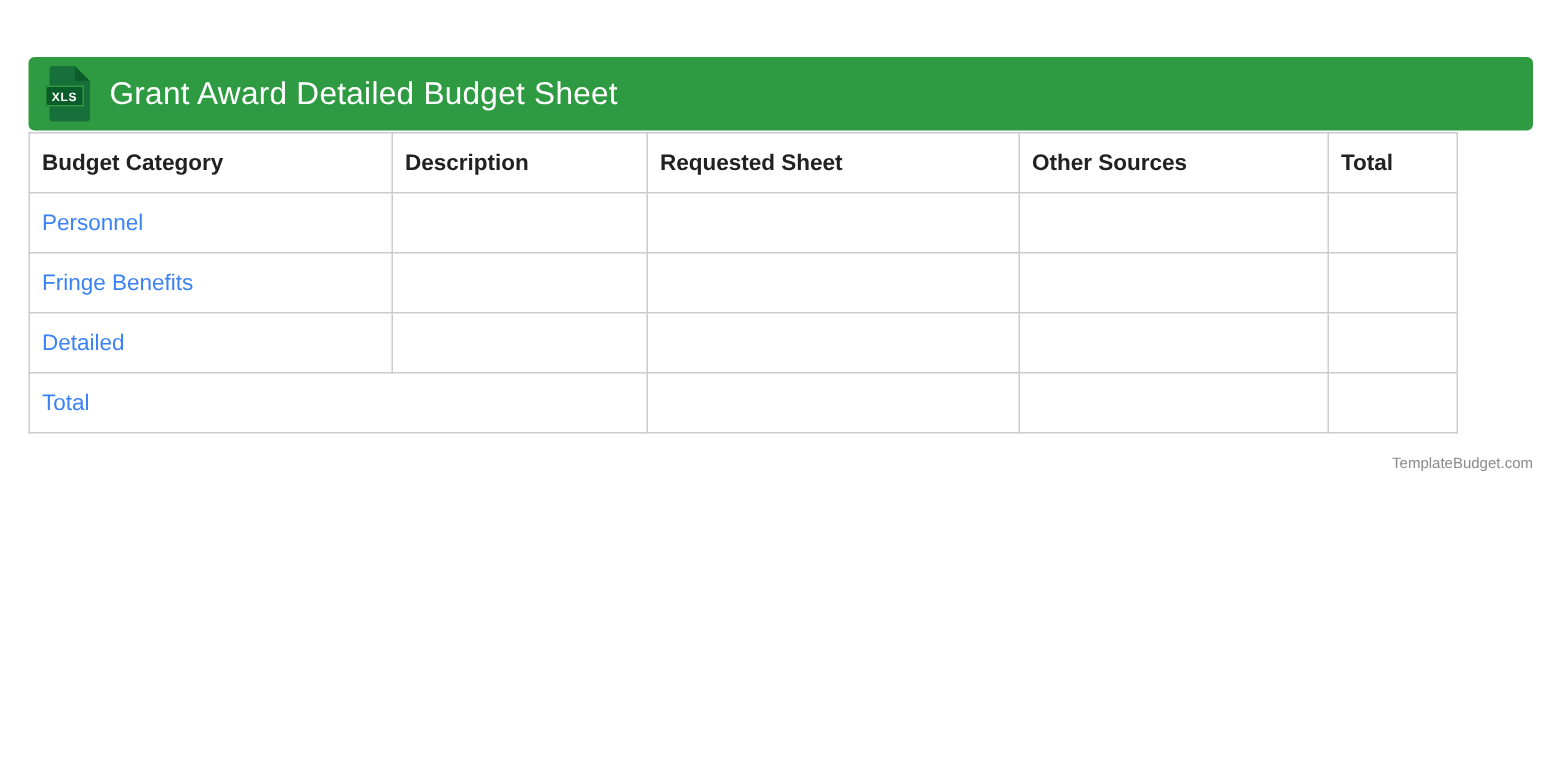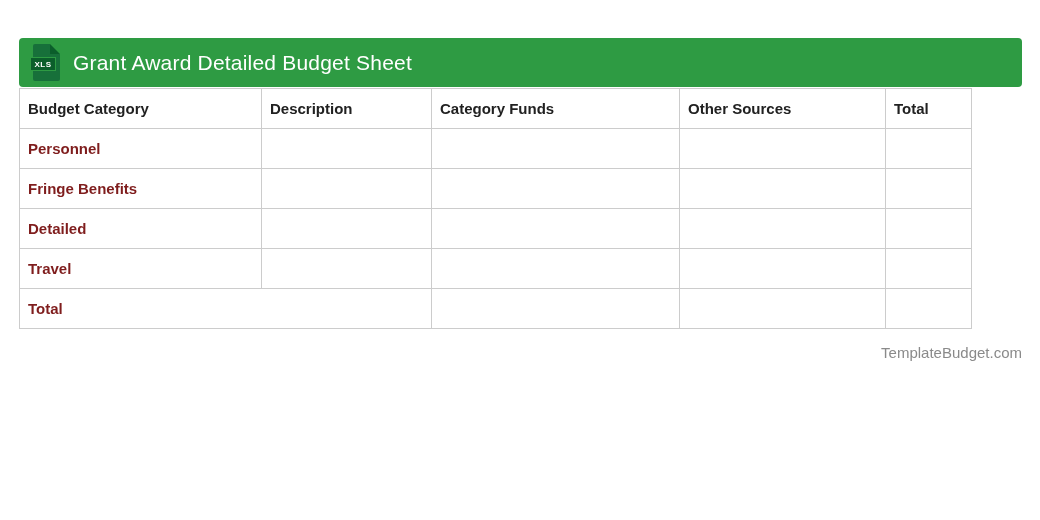--- a/index.html
+++ b/index.html
@@ -93,36 +93,36 @@
     vertical-align: middle;
     font-size: 15px;
     overflow: hidden;
     white-space: nowrap;
   }
   table.budget th {
     color: #212121;
     font-weight: bold;
   }
   table.budget td {
-    color: #7f1d1d;
-    font-weight: bold;
+    color: #3b82f6;
+    font-weight: normal;
   }
   .col-category { width: 242px; }
   .col-description { width: 170px; }
   .col-requested { width: 248px; }
   .col-other { width: 206px; }
   .col-total { width: 86px; }
 
   
   .watermark {
     width: 1003px;
     margin-top: 15px;
     text-align: right;
     color: #8a8a8a;
-    font-size: 15px;
+    font-size: 10px;
   }
 </style>
 </head>
 <body>
 
 <div class="page">
 
   <div class="title-bar">
     <span class="xls-icon">
       <span class="xls-doc"></span>
@@ -136,21 +136,21 @@
       <col class="col-category">
       <col class="col-description">
       <col class="col-requested">
       <col class="col-other">
       <col class="col-total">
     </colgroup>
     <thead>
       <tr>
         <th>Budget Category</th>
         <th>Description</th>
-        <th>Category Funds</th>
+        <th>Requested Sheet</th>
         <th>Other Sources</th>
         <th>Total</th>
       </tr>
     </thead>
     <tbody>
       <tr>
         <td>Personnel</td>
         <td></td>
         <td></td>
         <td></td>
@@ -164,27 +164,20 @@
         <td></td>
       </tr>
       <tr>
         <td>Detailed</td>
         <td></td>
         <td></td>
         <td></td>
         <td></td>
       </tr>
       <tr>
-        <td>Travel</td>
-        <td></td>
-        <td></td>
-        <td></td>
-        <td></td>
-      </tr>
-      <tr>
         <td colspan="2">Total</td>
         <td></td>
         <td></td>
         <td></td>
       </tr>
     </tbody>
   </table>
 
   <div class="watermark">TemplateBudget.com</div>
 

